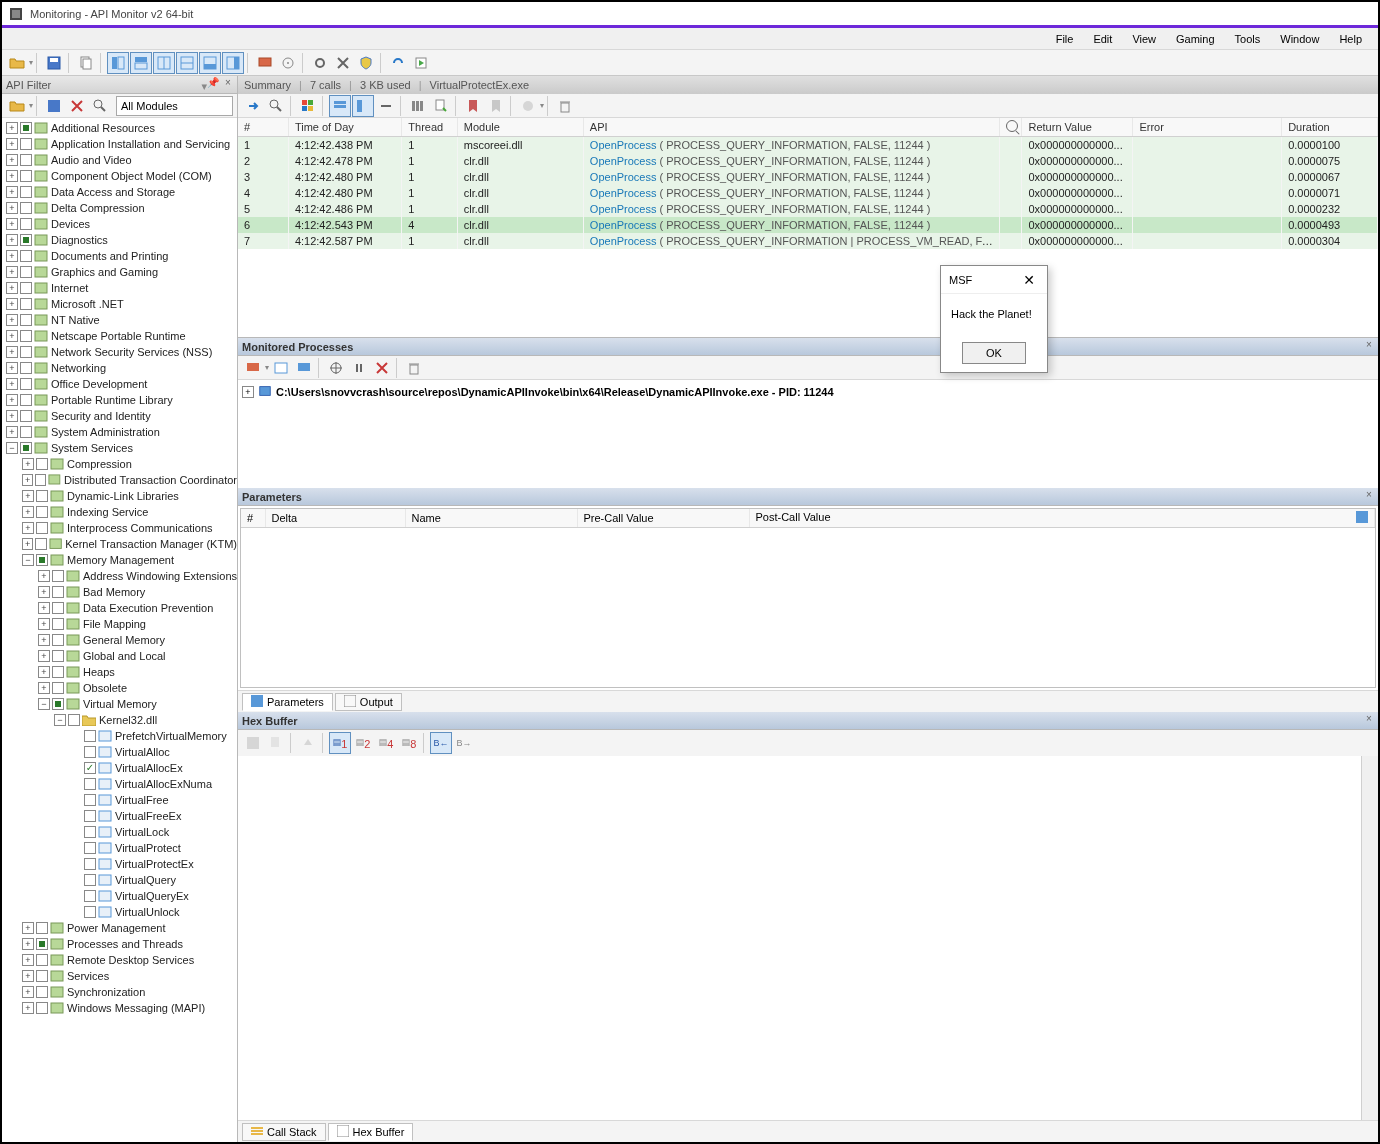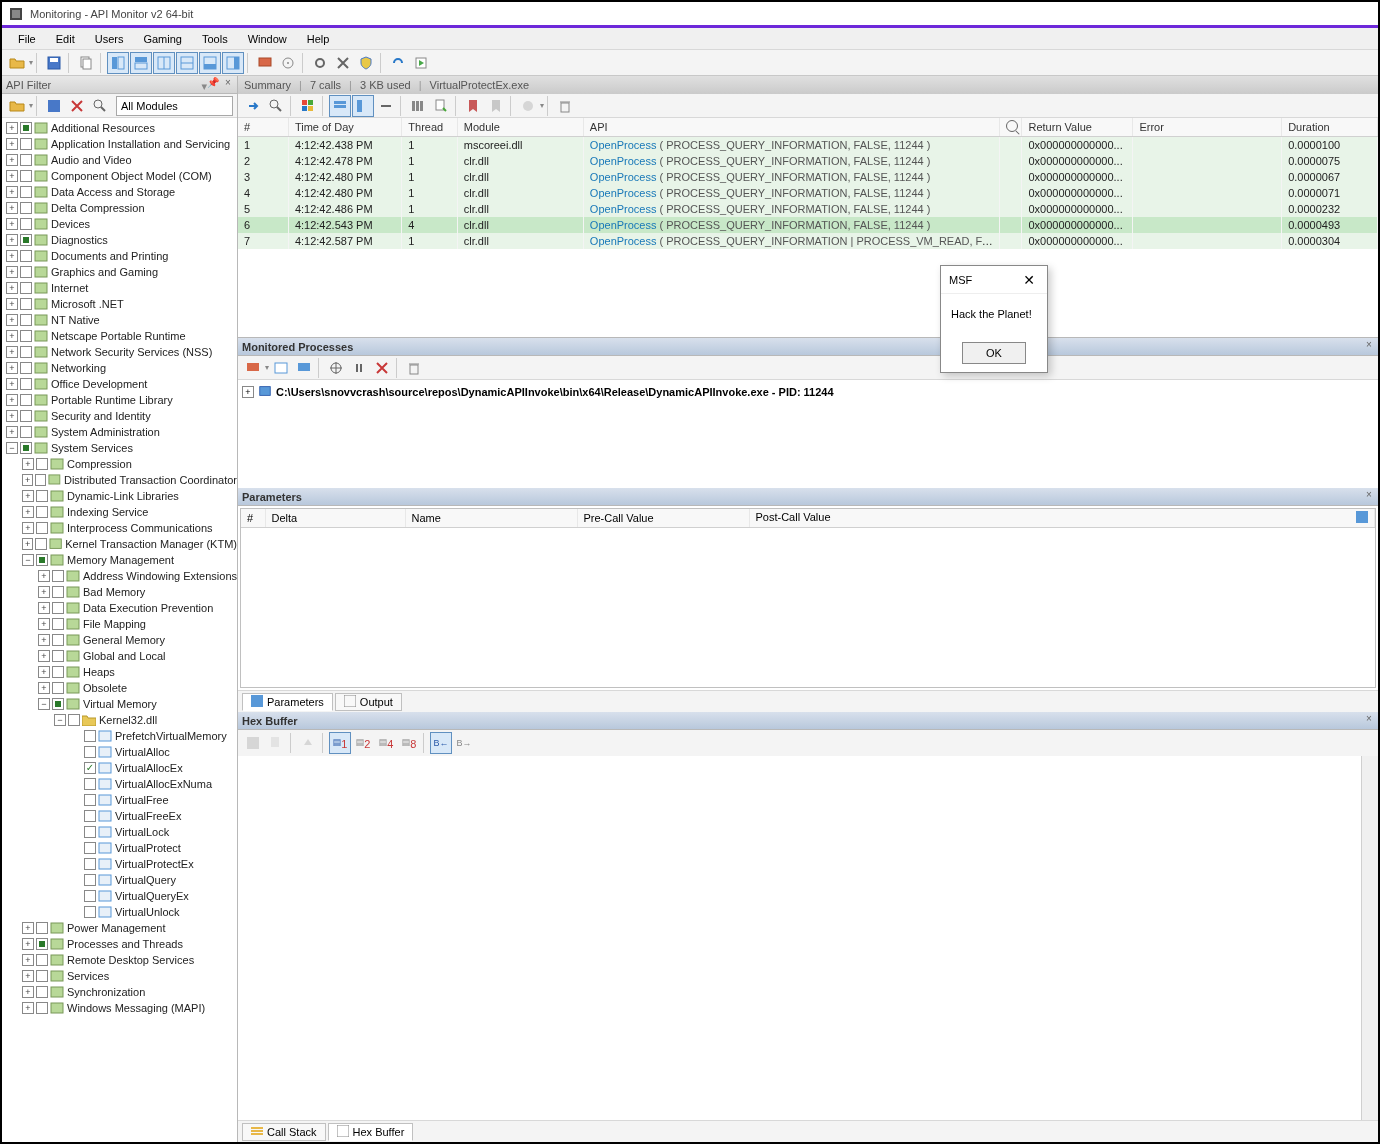--- a/index.html
+++ b/index.html
@@ -4,21 +4,21 @@
 <style>
 * { box-sizing: border-box; margin: 0; padding: 0; font-family: "Segoe UI", Tahoma, sans-serif; font-size: 11px; }
 body { background: #fff; width: 1380px; height: 1144px; overflow: hidden; border: 2px solid #000; }
 
 
 .titlebar { height: 26px; background: #fff; display: flex; align-items: center; padding: 0 6px; border-bottom: 3px solid #6d28d9; }
 .titlebar .icon { width: 16px; height: 16px; margin-right: 6px; display:inline-block; }
 .titlebar .title { color: #444; }
 
 
-.menubar { height: 22px; background: #f0f0f0; display: flex; align-items: center; padding: 0 8px; gap: 4px; border-bottom: 1px solid #d8d8d8; }
+.menubar { height: 22px; background: #f0f0f0; display: flex; align-items: center; padding: 0 8px; gap: 4px; border-bottom: 1px solid #d8d8d8; justify-content: flex-end; }
 .menubar .item { padding: 2px 8px; cursor: default; }
 
 
 .maintoolbar { height: 26px; background: #f4f4f4; display: flex; align-items: center; padding: 0 4px; gap: 1px; border-bottom: 1px solid #c8c8c8; }
 .tbtn { width: 22px; height: 22px; display: inline-flex; align-items:center; justify-content:center; border: 1px solid transparent; }
 .tbtn svg { width: 16px; height: 16px; }
 .sep { width: 4px; height: 20px; border-left: 1px solid #ccc; margin: 0 2px; }
 .tbtn.boxed { border: 1px solid #6090c0; background: #d8e8f8; }
 
 
@@ -113,21 +113,21 @@
         <rect x="2" y="2" width="12" height="12" fill="#444"></rect>
         <rect x="4" y="4" width="8" height="8" fill="#888"></rect>
       </svg>
   </span>
   <span class="title">Monitoring - API Monitor v2 64-bit</span>
 </div>
 
 <div class="menubar">
   <span class="item">File</span>
   <span class="item">Edit</span>
-  <span class="item">Users</span>
+  <span class="item">View</span>
   <span class="item">Gaming</span>
   <span class="item">Tools</span>
   <span class="item">Window</span>
   <span class="item">Help</span>
 </div>
 
 <div class="maintoolbar">
   <span class="tbtn">
       <svg viewBox="0 0 16 16">
         <path d="M1 4h5l1 2h8v7H1z" fill="#e8b848" stroke="#b88818"></path>

